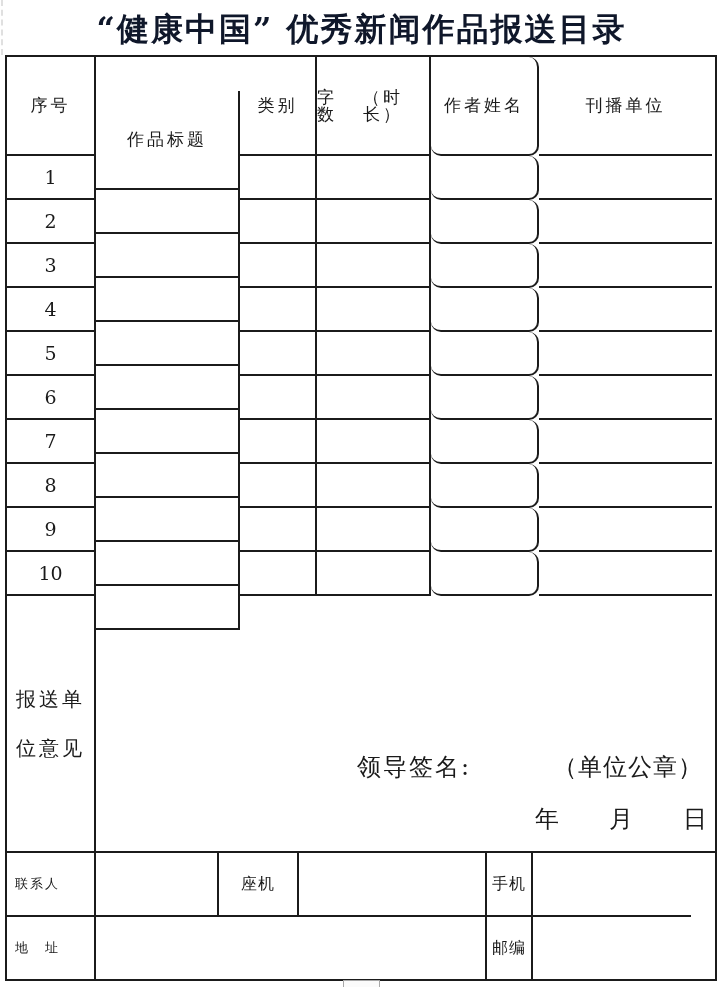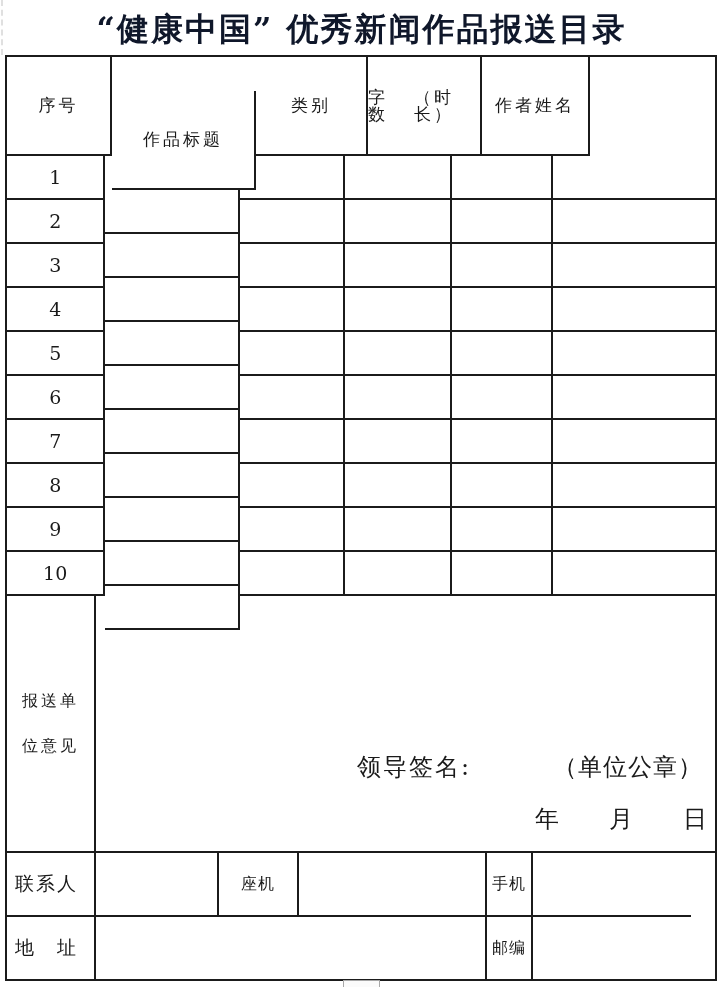--- a/index.html
+++ b/index.html
@@ -58,60 +58,60 @@
   .cell.last { border-right: none; }
   .row.address-row .cell { border-bottom: none; font-family: Liberation Serif, serif; }
 
   .row.header-row  { height: 99px; }
   .row.data-row    { height: 44px; }
   .row.opinion-row { height: 257px; }
   .row.contact-row { height: 64px; }
   .row.address-row { height: 62px; }
 
   
-  .c1 { width: 105px; }
+  .c1 { width: 89px; }
   .c2 { width: 144px; margin-top: 34px; }
-  .c3 { width: 112px; }
+  .c3 { width: 77px; }
   .c4 { width: 114px; }
-  .c5 { width: 108px; }
+  .c5 { width: 108px; border-radius: 10px; }
   .c6 { width: 173px; }
 
   
   .w1 { width: 89px; }
   .w2 { width: 123px; }
   .w3 { width: 80px; }
   .w4 { width: 188px; }
   .w5 { width: 46px; }
   .w6 { width: 158px; }
   
   .wa { width: 391px; }
 
   .hdr { font-size: 17px; letter-spacing: 3px; }
   .hdr.two-line { flex-direction: row; gap: 13px; line-height: 1; }
   .num { font-size: 19px; letter-spacing: 0; }
 
   .opinion-label {
     flex-direction: column;
     gap: 29px;
-    font-size: 16px;
+    font-size: 20px;
     letter-spacing: 3px;
     line-height: 1;
     width: 89px;
   }
   .opinion-content {
     position: relative;
     width: 619px;
     display: block;
     font-size: 24px;
   }
   .sig-label  { position: absolute; left: 261px; top: 155px; letter-spacing: 2px; }
   .seal-label { position: absolute; right: 12px; top: 155px; letter-spacing: 1px; }
   .date-line  { position: absolute; right: 8px;  top: 207px; display: flex; gap: 50px; }
 
-  .lbl   { font-size: 19px; letter-spacing: 2px; justify-content: flex-start; padding-left: 8px; }
+  .lbl   { font-size: 13px; letter-spacing: 2px; justify-content: flex-start; padding-left: 8px; }
   .lbl-c { font-size: 16px; letter-spacing: 1px; }
 
   .page-break-artifact {
     position: absolute;
     left: 343px;
     top: 980px;
     width: 37px;
     height: 10px;
     box-sizing: border-box;
     border: 1px solid #a8a8a8;
@@ -129,20 +129,21 @@
 
     <div class="row header-row">
       <div class="cell c1 hdr">序号</div>
       <div class="cell c2 hdr">作品标题</div>
       <div class="cell c3 hdr">类别</div>
       <div class="cell c4 hdr two-line">
         <span>字数</span>
         <span>（时长）</span>
       </div>
       <div class="cell c5 hdr">作者姓名</div>
+      <div class="cell c6 hdr last">刊播单位</div>
     </div>
 
     <div class="row data-row">
       <div class="cell c1 num">1</div>
       <div class="cell c2"></div>
       <div class="cell c3"></div>
       <div class="cell c4"></div>
       <div class="cell c5"></div>
       <div class="cell c6 last"></div>
     </div>

